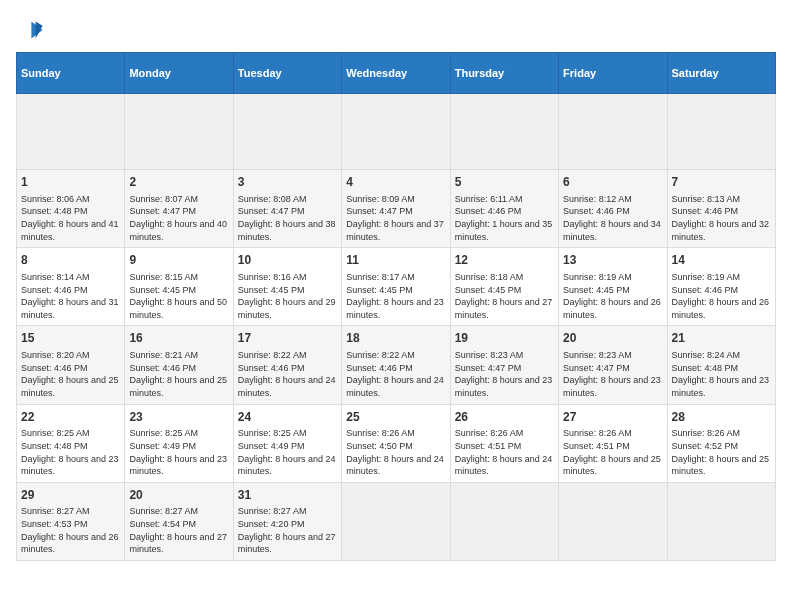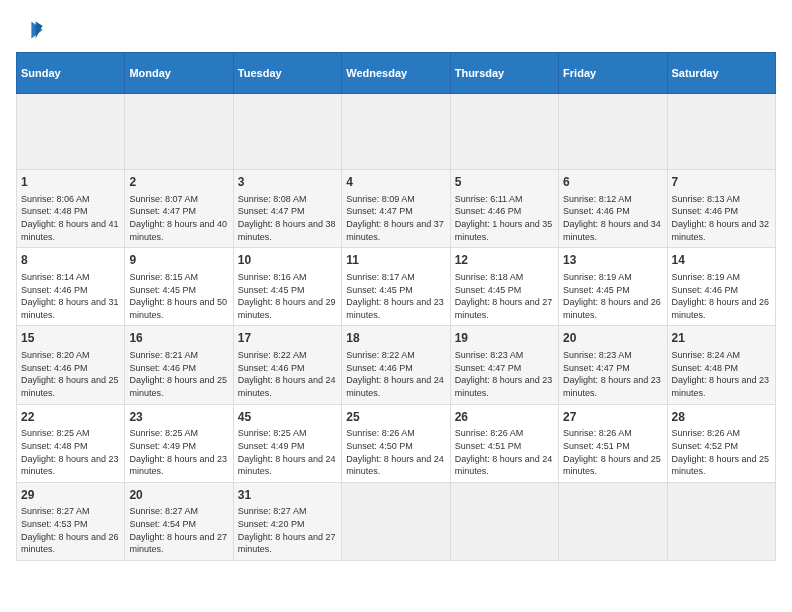--- a/index.html
+++ b/index.html
@@ -273,21 +273,21 @@
         <span>Sunset: 4:48 PM</span><br>
         <span>Daylight: 8 hours and 23 minutes.</span>
       </td>
           <td>
         <span class="day-num">23</span>
         <span>Sunrise: 8:25 AM</span><br>
         <span>Sunset: 4:49 PM</span><br>
         <span>Daylight: 8 hours and 23 minutes.</span>
       </td>
           <td>
-        <span class="day-num">45</span>
+        <span class="day-num">24</span>
         <span>Sunrise: 8:25 AM</span><br>
         <span>Sunset: 4:49 PM</span><br>
         <span>Daylight: 8 hours and 24 minutes.</span>
       </td>
           <td>
         <span class="day-num">25</span>
         <span>Sunrise: 8:26 AM</span><br>
         <span>Sunset: 4:50 PM</span><br>
         <span>Daylight: 8 hours and 24 minutes.</span>
       </td>

